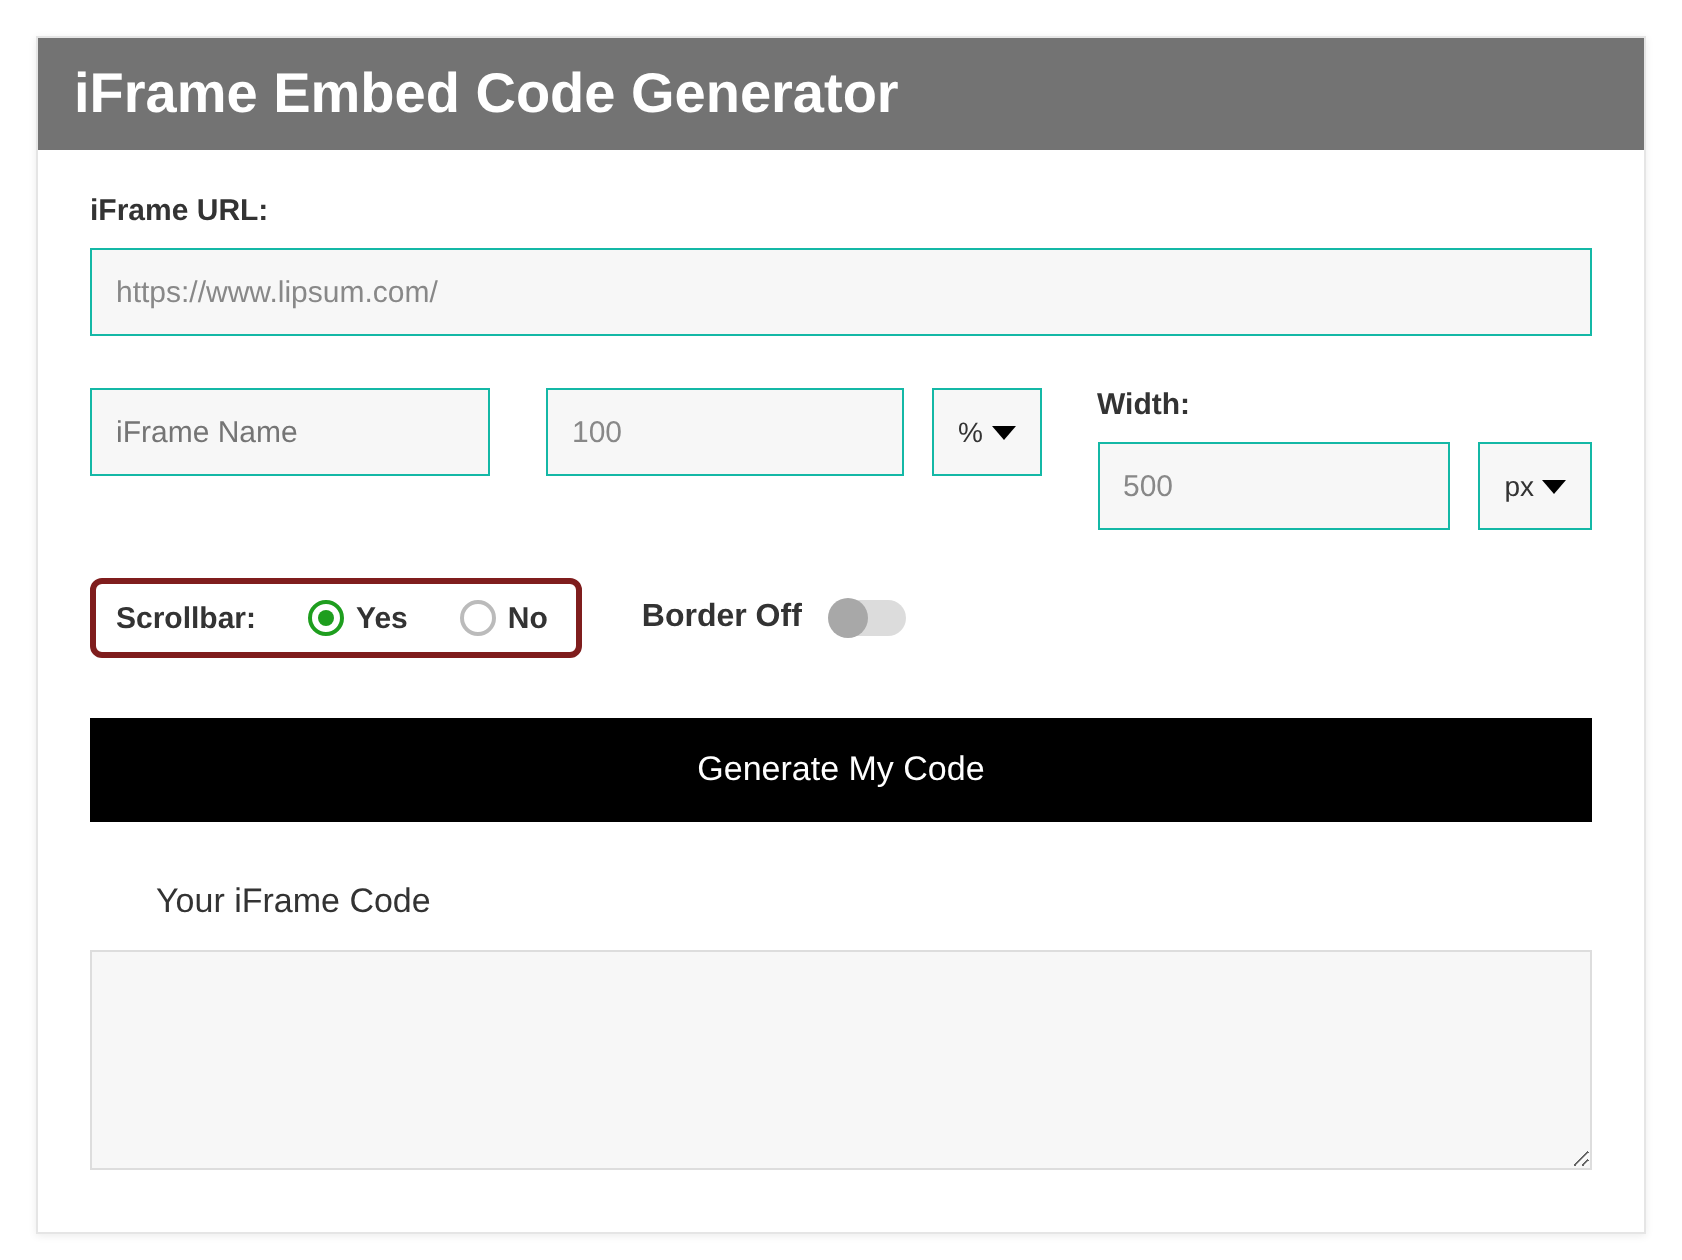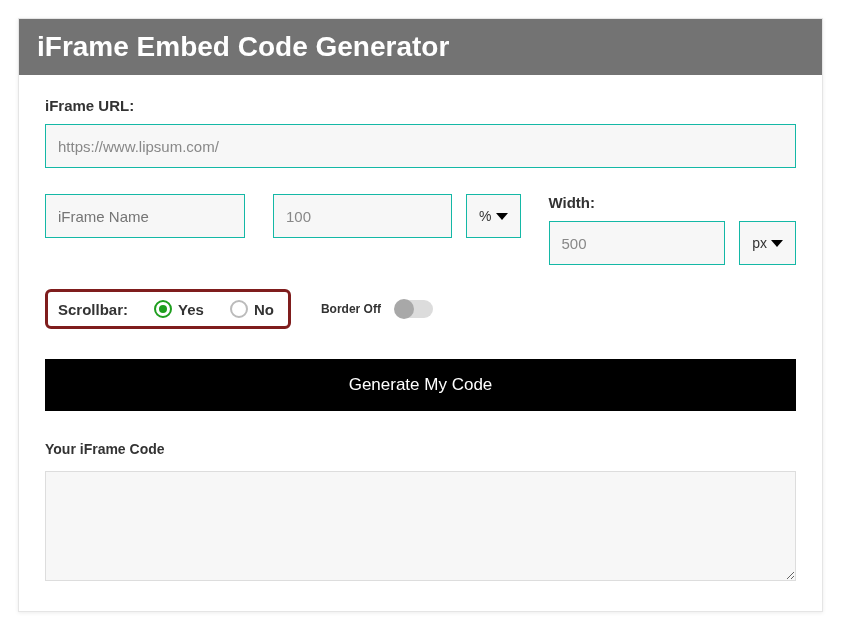--- a/index.html
+++ b/index.html
@@ -110,21 +110,21 @@
     background: #1e9e1e;
     display: none;
   }
   .radio.on .dot { display: block; }
   .radio-label { font-weight: 700; font-size: 15px; }
   .border-group {
     display: flex;
     align-items: center;
     gap: 14px;
   }
-  .border-group .lbl { font-weight: 700; font-size: 12px; }
+  .border-group .lbl { font-weight: 700; font-size: 16px; }
   .toggle {
     width: 38px; height: 18px;
     background: #dcdcdc;
     border-radius: 10px;
     position: relative;
     cursor: pointer;
   }
   .toggle .knob {
     width: 20px; height: 20px;
     background: #a8a8a8;
@@ -137,24 +137,25 @@
     height: 52px;
     background: #000000;
     color: #fff;
     font-size: 17px;
     font-weight: 500;
     border: none;
     margin-top: 30px;
     cursor: pointer;
   }
   .output-label {
-    font-weight: 700;
-    font-size: 14px;
+    font-weight: 400;
+    font-size: 17px;
     margin-top: 30px;
     margin-bottom: 14px;
+    margin-left: 33px;
   }
   .output {
     width: 100%;
     height: 110px;
     border: 1px solid #ddd;
     background: #f7f7f7;
     resize: both;
     padding: 10px;
     font-size: 14px;
     outline: none;

